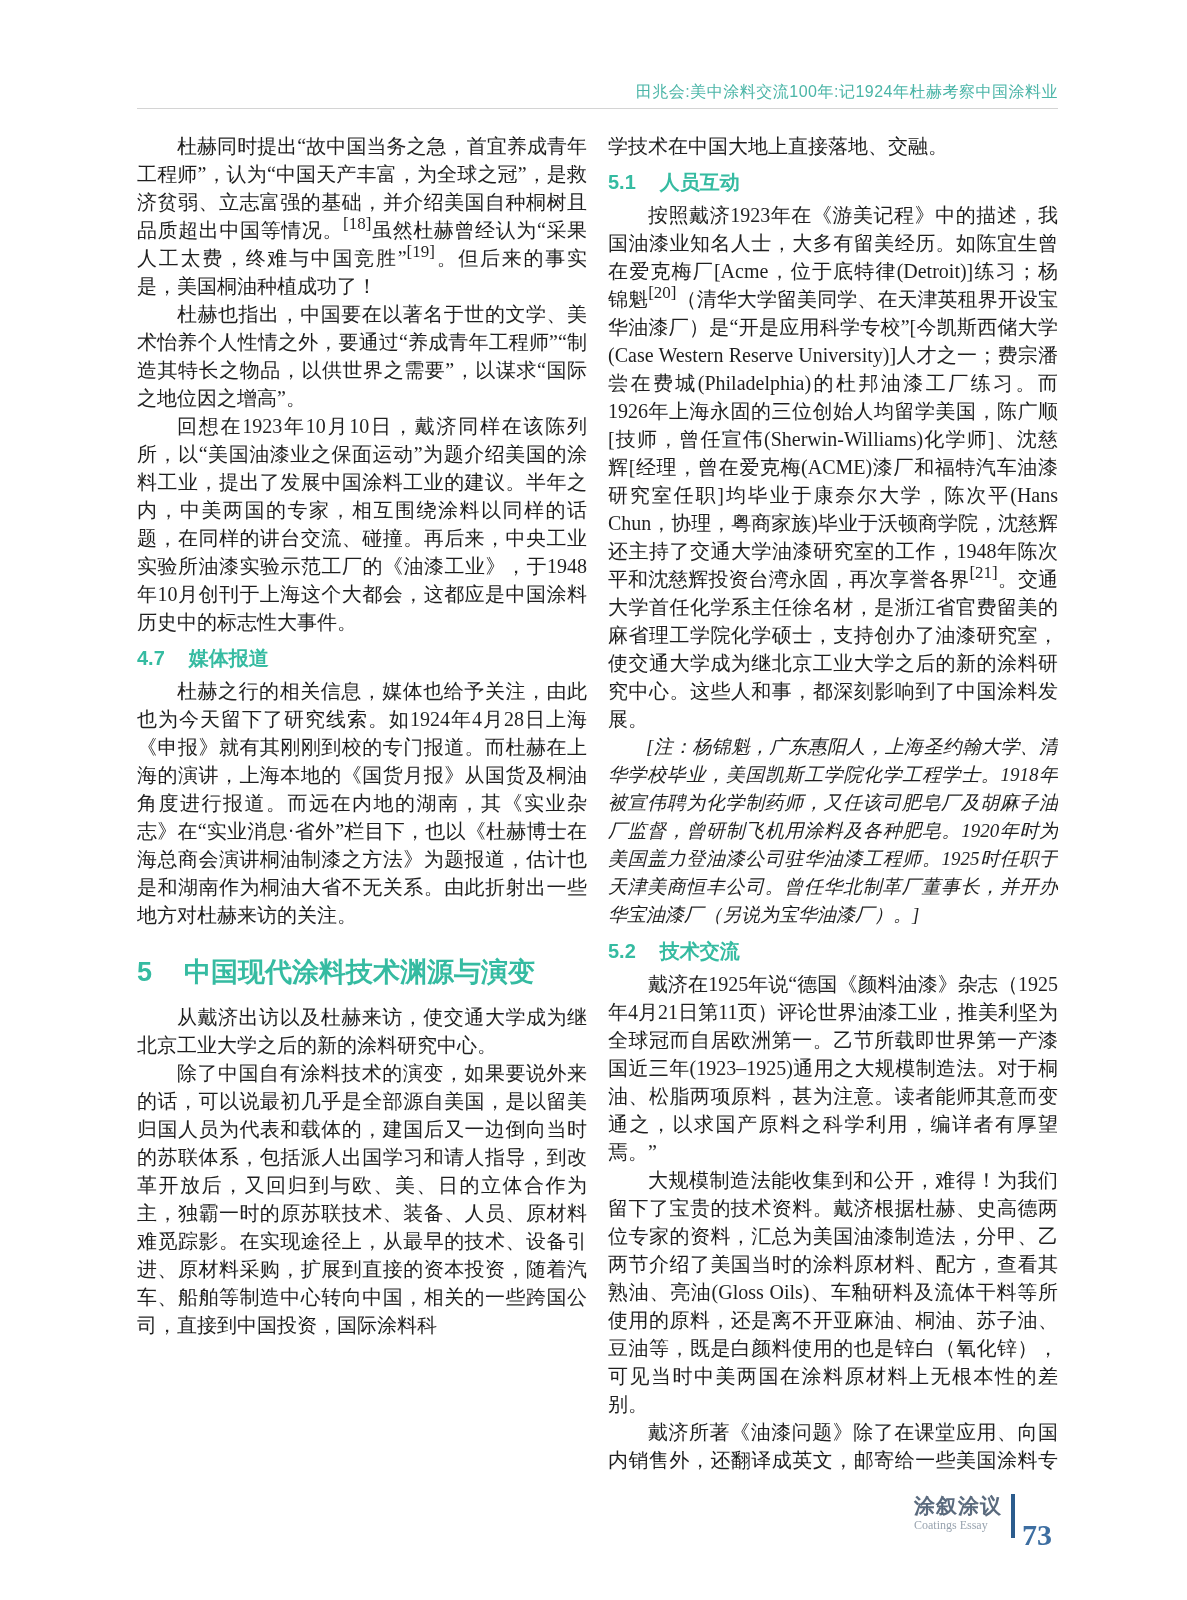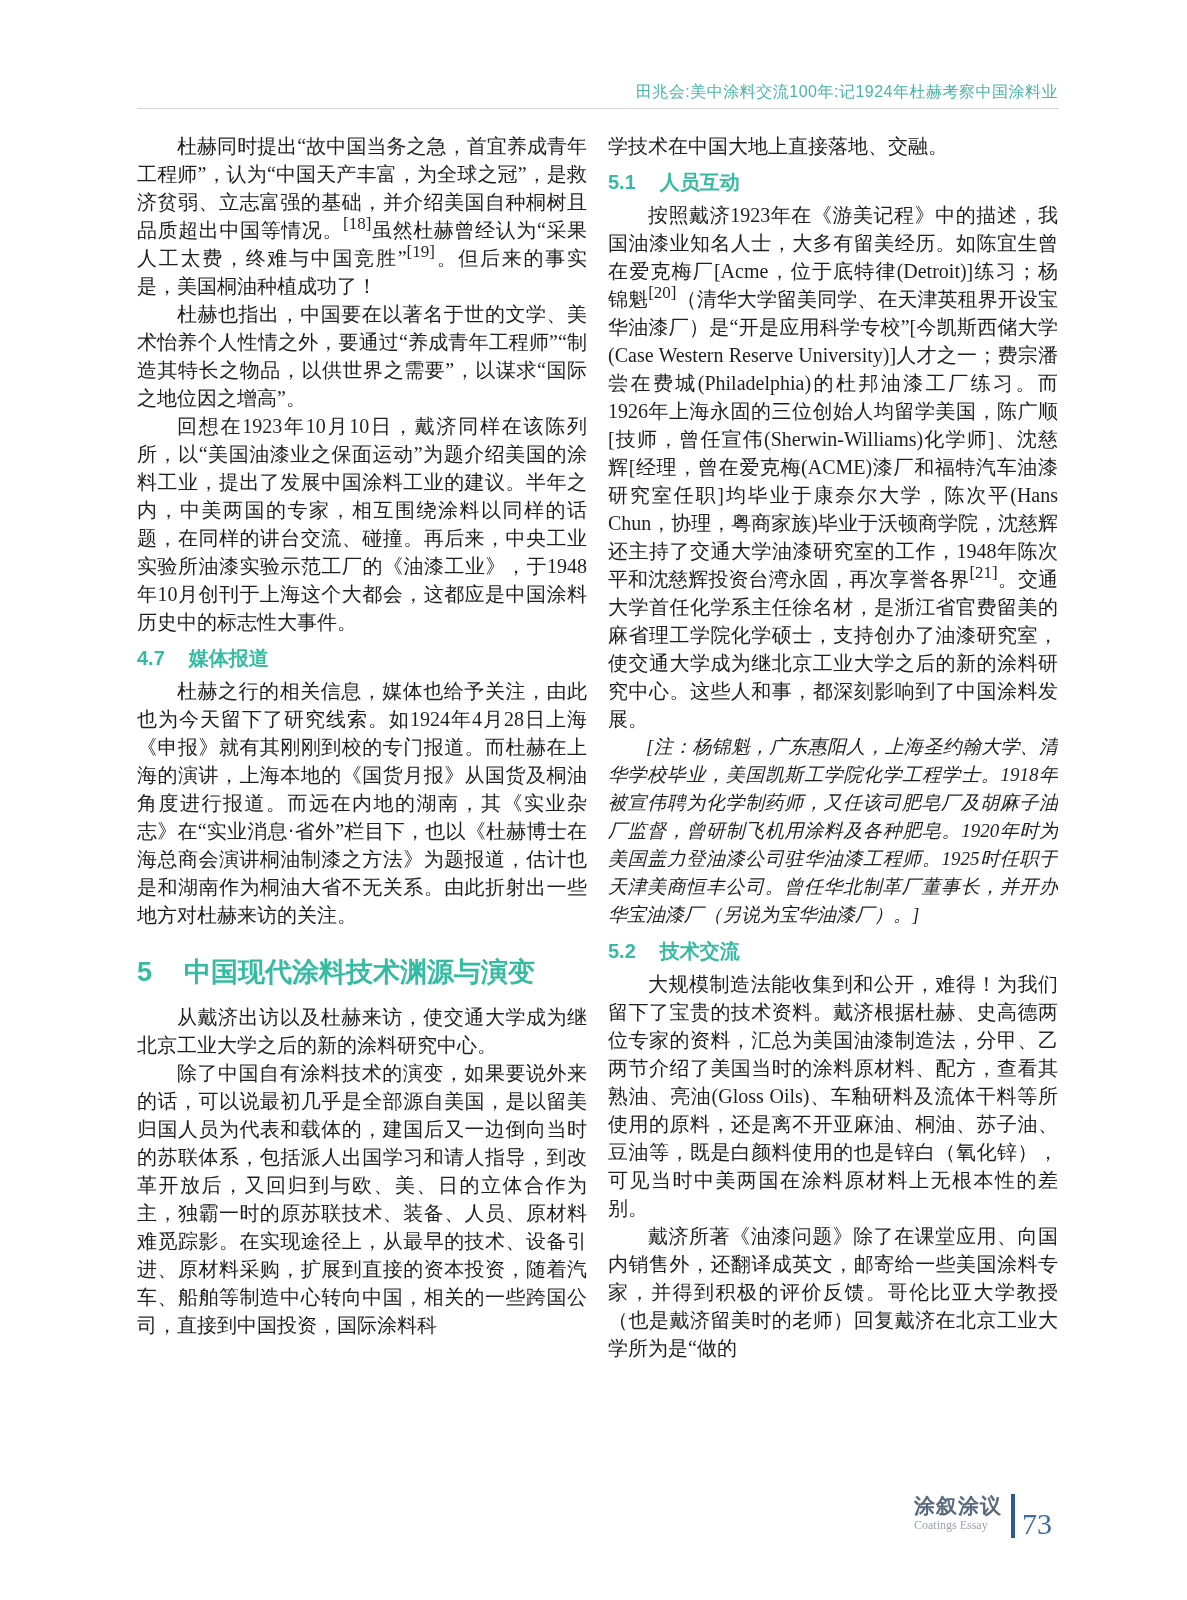--- a/index.html
+++ b/index.html
@@ -55,22 +55,23 @@
     font-family:"Liberation Serif","DejaVu Serif",serif;
     font-size:12px;line-height:14px;
     color:var(--footer-en,#98a3af);
   }
   .footer-bar{
     width:4px;height:44px;margin:0 7px 0 9px;
     background:var(--footer-bar,#2c5c8d);
   }
   .footer-page{
     font-family:"Liberation Serif","DejaVu Serif",serif;
-    font-size:30px;line-height:34px;margin-top:13px;
+    font-size:30px;line-height:34px;margin-top:24px;
     color:var(--footer-page,#3d6ea1);
+    font-weight:bold;
   }
 </style>
 </head>
 <body>
 
 <div class="page" style="--accent: #35bba1; --header-teal: #4ab5a7; --rule: #d4d4d4; --footer-cn: #5a6a7d; --footer-en: #98a3af; --footer-bar: #2c5c8d; --footer-page: #3d6ea1;">
   <div class="running-header">田兆会:美中涂料交流100年:记1924年杜赫考察中国涂料业</div>
   <div class="header-rule"></div>
 
   <div class="columns">
@@ -83,20 +84,21 @@
         <div class="heading level1"><span class="hnum">5</span><span class="htitle">中国现代涂料技术渊源与演变</span></div>
         <p class="body-text indent">从戴济出访以及杜赫来访，使交通大学成为继北京工业大学之后的新的涂料研究中心。</p>
         <p class="body-text indent">除了中国自有涂料技术的演变，如果要说外来的话，可以说最初几乎是全部源自美国，是以留美归国人员为代表和载体的，建国后又一边倒向当时的苏联体系，包括派人出国学习和请人指导，到改革开放后，又回归到与欧、美、日的立体合作为主，独霸一时的原苏联技术、装备、人员、原材料难觅踪影。在实现途径上，从最早的技术、设备引进、原材料采购，扩展到直接的资本投资，随着汽车、船舶等制造中心转向中国，相关的一些跨国公司，直接到中国投资，国际涂料科</p>
       </div>
     <div class="col" id="col-right">
         <p class="body-text">学技术在中国大地上直接落地、交融。</p>
         <div class="heading level2"><span class="hnum">5.1</span><span class="htitle">人员互动</span></div>
         <p class="body-text indent">按照戴济1923年在《游美记程》中的描述，我国油漆业知名人士，大多有留美经历。如陈宜生曾在爱克梅厂[Acme，位于底特律(Detroit)]练习；杨锦魁<sup>[20]</sup>（清华大学留美同学、在天津英租界开设宝华油漆厂）是“开是应用科学专校”[今凯斯西储大学(Case Western Reserve University)]人才之一；费宗潘尝在费城(Philadelphia)的杜邦油漆工厂练习。而1926年上海永固的三位创始人均留学美国，陈广顺[技师，曾任宣伟(Sherwin-Williams)化学师]、沈慈辉[经理，曾在爱克梅(ACME)漆厂和福特汽车油漆研究室任职]均毕业于康奈尔大学，陈次平(Hans Chun，协理，粤商家族)毕业于沃顿商学院，沈慈辉还主持了交通大学油漆研究室的工作，1948年陈次平和沈慈辉投资台湾永固，再次享誉各界<sup>[21]</sup>。交通大学首任化学系主任徐名材，是浙江省官费留美的麻省理工学院化学硕士，支持创办了油漆研究室，使交通大学成为继北京工业大学之后的新的涂料研究中心。这些人和事，都深刻影响到了中国涂料发展。</p>
         <p class="note indent">[注：杨锦魁，广东惠阳人，上海圣约翰大学、清华学校毕业，美国凯斯工学院化学工程学士。1918年被宣伟聘为化学制药师，又任该司肥皂厂及胡麻子油厂监督，曾研制飞机用涂料及各种肥皂。1920年时为美国盖力登油漆公司驻华油漆工程师。1925时任职于天津美商恒丰公司。曾任华北制革厂董事长，并开办华宝油漆厂（另说为宝华油漆厂）。]</p>
         <div class="heading level2"><span class="hnum">5.2</span><span class="htitle">技术交流</span></div>
+        <p class="body-text indent">戴济在1925年说“德国《颜料油漆》杂志（1925年4月21日第11页）评论世界油漆工业，推美利坚为全球冠而自居欧洲第一。乙节所载即世界第一产漆国近三年(1923–1925)通用之大规模制造法。对于桐油、松脂两项原料，甚为注意。读者能师其意而变通之，以求国产原料之科学利用，编详者有厚望焉。”</p>
         <p class="body-text indent">大规模制造法能收集到和公开，难得！为我们留下了宝贵的技术资料。戴济根据杜赫、史高德两位专家的资料，汇总为美国油漆制造法，分甲、乙两节介绍了美国当时的涂料原材料、配方，查看其熟油、亮油(Gloss Oils)、车釉研料及流体干料等所使用的原料，还是离不开亚麻油、桐油、苏子油、豆油等，既是白颜料使用的也是锌白（氧化锌），可见当时中美两国在涂料原材料上无根本性的差别。</p>
         <p class="body-text indent">戴济所著《油漆问题》除了在课堂应用、向国内销售外，还翻译成英文，邮寄给一些美国涂料专家，并得到积极的评价反馈。哥伦比亚大学教授（也是戴济留美时的老师）回复戴济在北京工业大学所为是“做的</p>
       </div>
   </div>
 
   <div class="page-footer">
     <div class="footer-journal">
       <div class="footer-cn">涂叙涂议</div>
       <div class="footer-en">Coatings Essay</div>
     </div>

